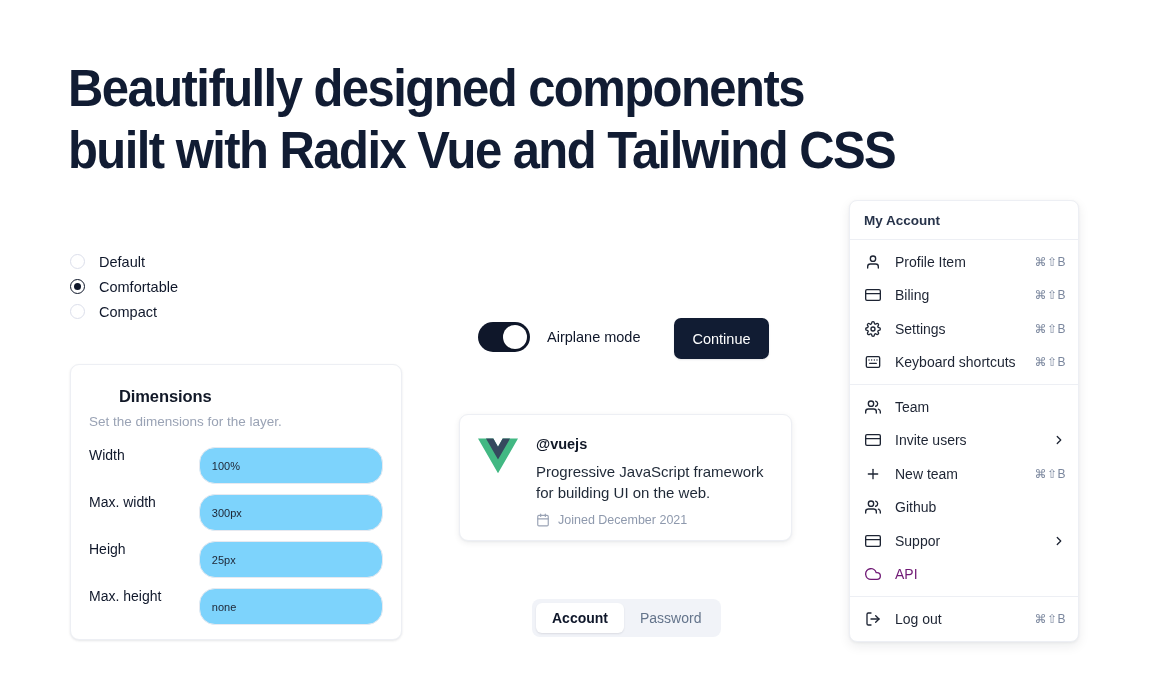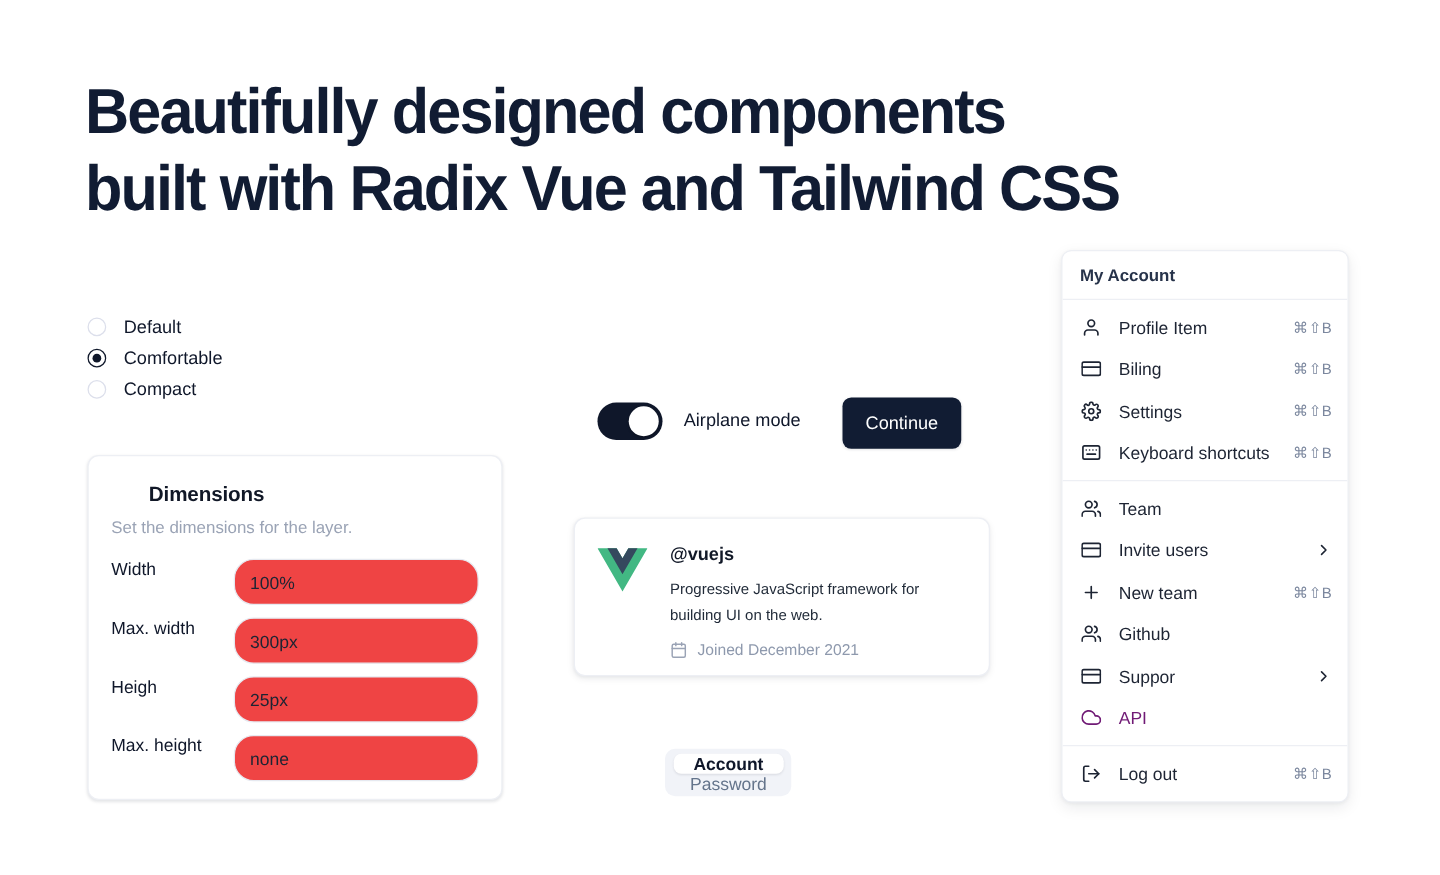--- a/index.html
+++ b/index.html
@@ -52,21 +52,21 @@
     box-shadow:0 1px 3px rgba(16,24,40,0.07), 0 1px 2px rgba(16,24,40,0.04);
     padding:22px 18px 0 18px;
   }
   .dim-title { font-size:16.5px; font-weight:bold; color:#111827; letter-spacing:-0.1px;margin-left:30px; }
   .dim-sub { font-size:13.5px; color:#9aa3b5; margin-top:8px; }
   .dim-rows { margin-top:18px; }
   .dim-row { display:flex; align-items:flex-start; height:47px; }
   .dim-label { width:118px; font-size:14px; color:#0f172a; }
   .dim-input {
     width:196px; height:37px; border:1px solid #e6e9f0; border-radius:16px;
-    background:#ef4444; font-size:14px; color:#1d2433; padding:0 12px;
+    background:#7dd3fc; font-size:11px; color:#1d2433; padding:0 12px;
     font-family:"Liberation Sans", sans-serif; outline:none;
   }
 
   
   .switch-row { position:absolute; left:478px; top:322px; display:flex; align-items:center; }
   .switch {
     width:52px; height:30px; border-radius:15px; background:#0f172a;
     display:flex; align-items:center; padding:3px; position:relative;
     flex:0 0 auto;
   }
@@ -88,28 +88,28 @@
   
   .hover-card {
     position:absolute; left:459px; top:414px; width:333px; height:127px;
     background:#fff; border:1px solid #edeff4; border-radius:9px;
     box-shadow:0 2px 6px rgba(16,24,40,0.07), 0 1px 2px rgba(16,24,40,0.04);
     padding:21px 18px; display:flex; gap:18px;
   }
   .vue-logo { width:40px; height:36px; flex:0 0 auto; margin-top:2px; }
   .hc-body { flex:1 1 auto; min-width:0; }
   .hc-handle { font-size:14.5px; font-weight:bold; color:#111827; }
-  .hc-desc { font-size:12px; line-height:21px; color:#1f2937; margin-top:9px; }
+  .hc-desc { font-size:15px; line-height:21px; color:#1f2937; margin-top:9px; }
   .hc-meta { display:flex; align-items:center; gap:8px; margin-top:10px; font-size:12.5px; color:#8e99ad; }
 
   
   .tabs {
     position:absolute; left:532px; top:599px;
     height:38px; background:#f1f3f8; border-radius:8px;
-    display:flex; align-items:center; padding:4px;flex-direction:column;
+    display:flex; align-items:center; padding:4px;
   }
   .tab {
     height:30px; border-radius:6px; padding:0 16px;
     display:flex; align-items:center; font-size:14px;
     color:#64748b; cursor:pointer; border:none; background:transparent;
     font-family:"Liberation Sans", sans-serif;
   }
   .tab.active { background:#ffffff; color:#0f172a; font-weight:bold;
     box-shadow:0 1px 2px rgba(16,24,40,0.1); }
 

